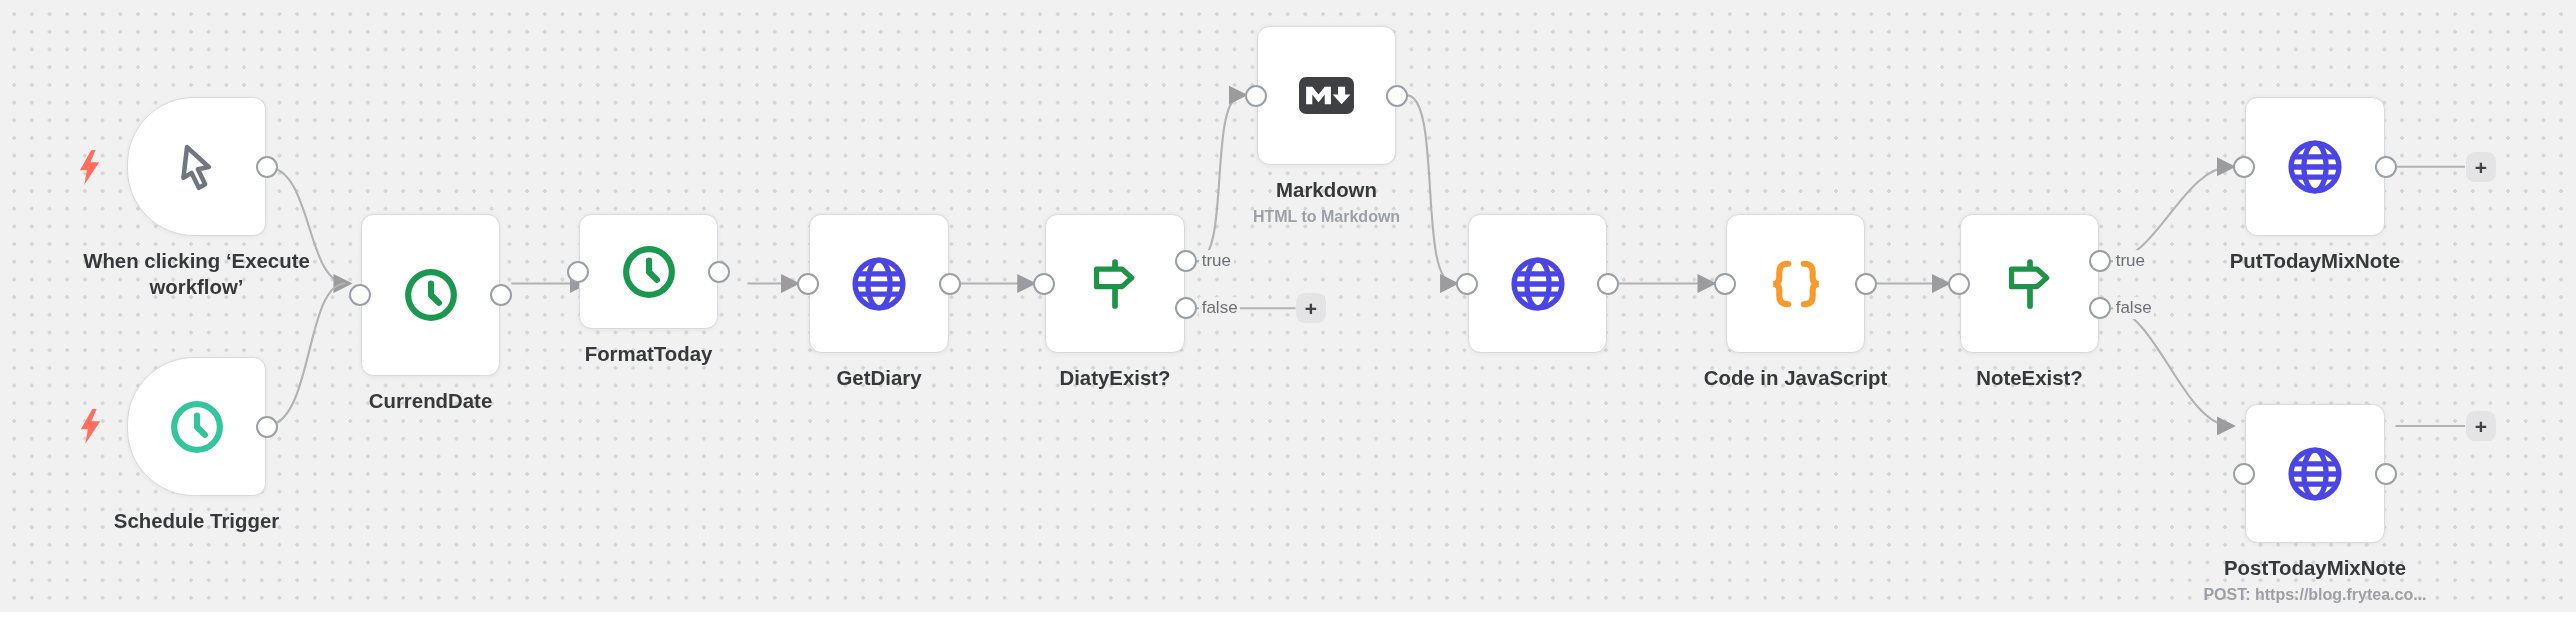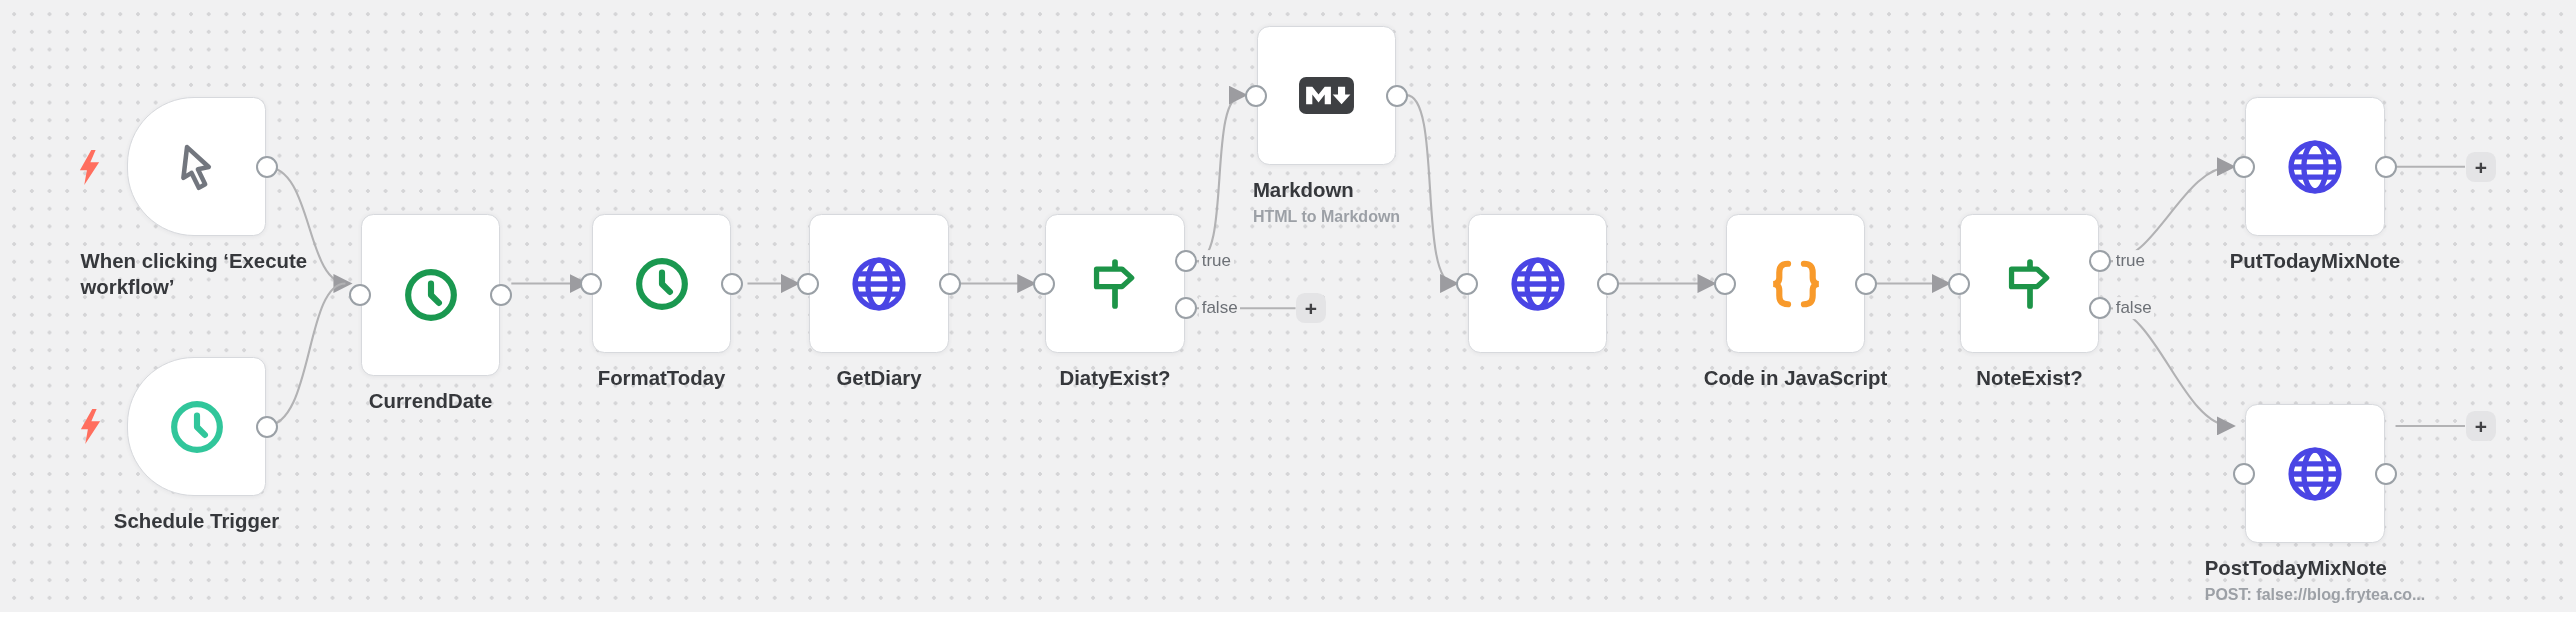--- a/index.html
+++ b/index.html
@@ -25,21 +25,21 @@
   }
   .port.in{left:-12px;top:50%;margin-top:-11px;}
   .port.out{right:-12px;top:50%;margin-top:-11px;}
   .port.out.branch{margin-top:0;}
   .port-label{
     position:absolute;left:calc(100% + 14px);transform:translateY(-50%);
     font-size:17px;color:#6c7076;background:#f1f1f2;padding:0.9px 2.7px;z-index:2;white-space:nowrap;text-align:right;
   }
   .node-caption{
     position:absolute;top:calc(100% + 11.5px);left:50%;transform:translateX(-50%);
-    z-index:3;
+    text-align:center;z-index:3;
   }
   .node-label{font-size:20.4px;font-weight:600;color:#36383c;white-space:nowrap;line-height:1.3;}
   .node-caption.wrap .node-label{white-space:normal;width:232px;}
   .node-subtitle{font-size:16px;font-weight:700;color:#9ca0a6;white-space:nowrap;margin-top:5.3px;}
   .add-btn{
     position:absolute;width:30px;height:30px;border-radius:8.8px;background:#e4e4e6;
     display:flex;align-items:center;justify-content:center;font-size:21px;font-weight:600;color:#414144;
     z-index:2;line-height:1;
   }
   .bolt{position:absolute;z-index:3;}
@@ -116,21 +116,21 @@
         <path d="M33 20 L33 33 L42 42" fill="none" stroke="#1a9850" stroke-width="7" stroke-linecap="round" stroke-linejoin="round"></path>
       </svg>
     </div>
     <div class="port in"></div>
     <div class="port out"></div>
     <div class="node-caption">
       <div class="node-label">CurrendDate</div>
     </div>
   </div>
 
-  <div class="node" style="left:592px;top:214px;width:139px;height:139px;">
+  <div class="node" style="left:579px;top:214px;width:139px;height:115px;">
     <div class="node-box">
       <svg width="58" height="58" viewBox="0 0 66 66">
         <circle cx="33" cy="33" r="26" fill="none" stroke="#1a9850" stroke-width="7"></circle>
         <path d="M33 20 L33 33 L42 42" fill="none" stroke="#1a9850" stroke-width="7" stroke-linecap="round" stroke-linejoin="round"></path>
       </svg>
     </div>
     <div class="port in"></div>
     <div class="port out"></div>
     <div class="node-caption">
       <div class="node-label">FormatToday</div>
@@ -258,19 +258,19 @@
           <circle cx="35" cy="35" r="27"></circle>
           <ellipse cx="35" cy="35" rx="12.5" ry="27"></ellipse>
           <path d="M11 23.5 H59 M8 35 H62 M11 46.5 H59"></path>
         </g>
       </svg>
     </div>
     <div class="port in"></div>
     <div class="port out"></div>
     <div class="node-caption">
       <div class="node-label">PostTodayMixNote</div>
-      <div class="node-subtitle">POST: false://blog.frytea.co...</div>
+      <div class="node-subtitle">POST: https://blog.frytea.co...</div>
     </div>
   </div>
 
   <div class="bottom-strip"></div>
 </div>
 
 
 </body></html>

